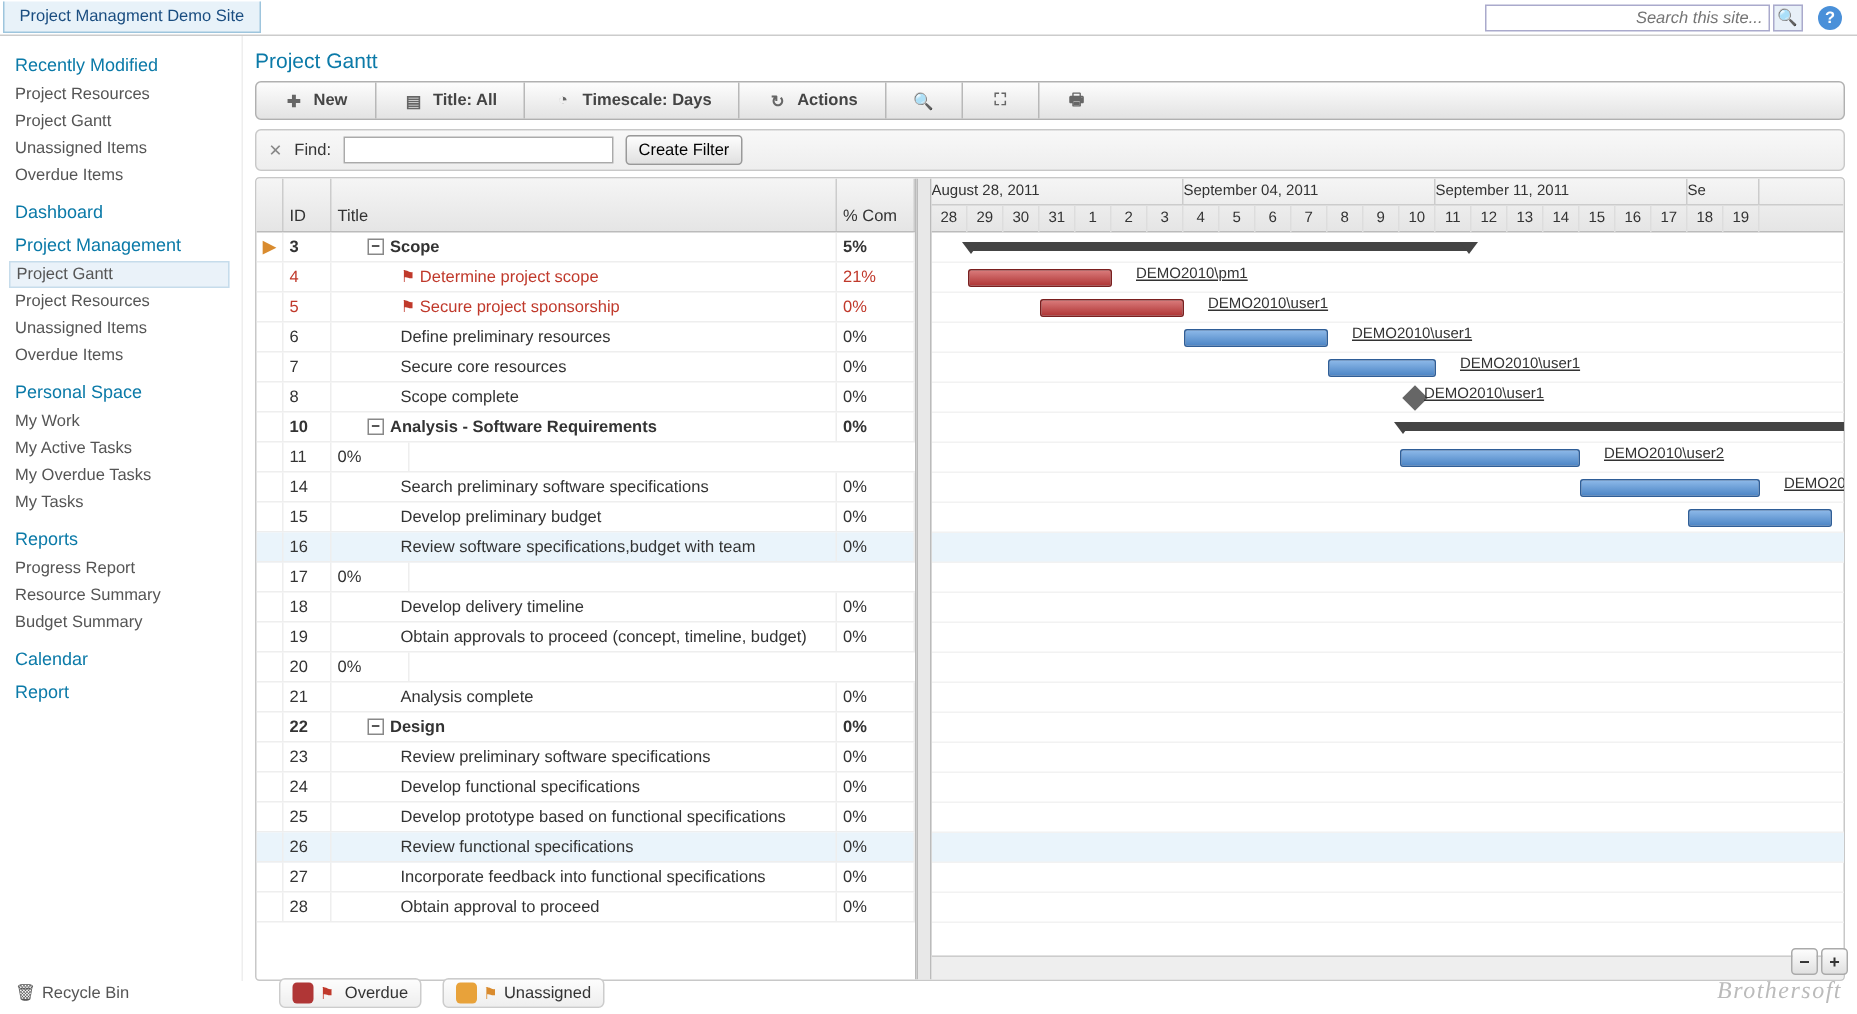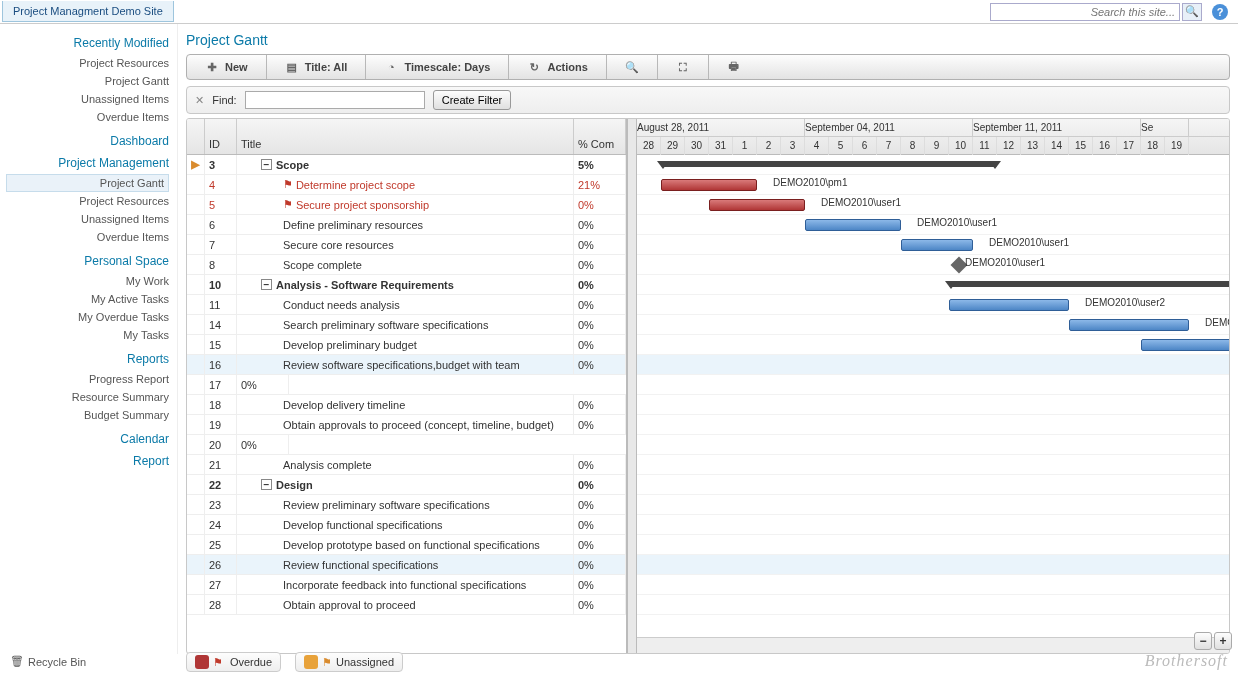--- a/index.html
+++ b/index.html
@@ -4,21 +4,21 @@
 <style>
 * { box-sizing: border-box; margin: 0; padding: 0; }
 body { font-family: Verdana, Arial, sans-serif; font-size: 11px; color: #333; background: #fff; width: 1238px; height: 676px; overflow: hidden; position: relative; }
 .topbar { display: flex; align-items: center; height: 24px; border-bottom: 1px solid #ccc; }
 .site-tab { background: #e8f2f9; border: 1px solid #9ec5dd; border-top: none; padding: 4px 10px; color: #1a4d80; font-size: 11px; margin-left: 2px; }
 .topbar-spacer { flex: 1; }
 .search-box { width: 190px; height: 18px; border: 1px solid #aac; padding: 1px 4px; color: #888; font-style: italic; font-size: 11px; text-align: right; }
 .search-btn { width: 20px; height: 18px; background: #e8f0f8; border: 1px solid #aac; margin-left: 2px; display: flex; align-items: center; justify-content: center; color: #369; }
 .help-icon { width: 16px; height: 16px; border-radius: 50%; background: #4a90d9; color: #fff; display: flex; align-items: center; justify-content: center; margin: 0 10px; font-weight: bold; font-size: 11px; }
 .layout { display: flex; height: 630px; }
-.sidebar { width: 178px; padding: 8px 8px 0 10px; border-right: 1px solid #eee; text-align: right; }
+.sidebar { width: 162px; padding: 8px 8px 0 10px; border-right: 1px solid #eee; }
 .sb-head { color: #0b7aa8; font-size: 12px; margin: 8px 0 4px 0; }
 .sb-head:first-child { margin-top: 4px; }
 .sb-item { color: #555; font-size: 11px; padding: 3px 0; cursor: pointer; }
 .sb-item.active { background: #eaf2f9; border: 1px solid #c6dceb; padding: 2px 4px; margin-left: -4px; }
 .recycle { position: absolute; bottom: 8px; left: 10px; color: #555; font-size: 11px; display: flex; align-items: center; gap: 4px; }
 .main { flex: 1; padding: 8px 8px 0 8px; display: flex; flex-direction: column; }
 .page-title { color: #0b7aa8; font-size: 14px; margin-bottom: 6px; }
 .toolbar { display: flex; height: 26px; border: 1px solid #b0b0b0; border-radius: 4px; background: linear-gradient(#fdfdfd,#e3e3e3); margin-bottom: 6px; }
 .tbtn { flex: 0 0 auto; display: flex; align-items: center; justify-content: center; gap: 6px; padding: 0 18px; border-right: 1px solid #b8b8b8; color: #444; font-weight: bold; font-size: 11px; cursor: pointer; }
 .tbtn:last-child { border-right: none; }
@@ -60,21 +60,21 @@
 .grow { height: 20px; position: relative; border-bottom: 1px solid #f2f2f2; }
 .grow.hl { background: #eaf4fb; }
 .bar { position: absolute; top: 4px; height: 12px; border-radius: 2px; }
 .bar.task { background: linear-gradient(#8cb8e8,#4d86c6); border: 1px solid #2f5e97; }
 .bar.red { background: linear-gradient(#d97a7a,#b03636); border: 1px solid #7a1f1f; }
 .bar.summary { background: #444; height: 6px; top: 6px; }
 .bar.summary::before, .bar.summary::after { content: ""; position: absolute; top: 0; width: 0; height: 0; border-left: 6px solid transparent; border-right: 6px solid transparent; border-top: 8px solid #444; }
 .bar.summary::before { left: -4px; }
 .bar.summary::after { right: -4px; }
 .diamond { position: absolute; top: 4px; width: 12px; height: 12px; background: #666; transform: rotate(45deg); }
-.assn { position: absolute; top: 2px; font-size: 10px; color: #333; white-space: nowrap; }
+.assn { position: absolute; top: 2px; font-size: 10px; color: #333; white-space: nowrap; text-decoration: underline; }
 .hscroll { height: 16px; background: #eee; border-top: 1px solid #ccc; }
 .legend { position: absolute; bottom: 4px; left: 186px; display: flex; gap: 14px; align-items: center; }
 .lg { display: flex; align-items: center; gap: 4px; padding: 2px 8px; border: 1px solid #ccc; border-radius: 4px; background: linear-gradient(#fdfdfd,#eee); }
 .lg-swatch { width: 14px; height: 14px; border-radius: 3px; }
 .lg-swatch.ov { background: #b03636; }
 .lg-swatch.un { background: #e8a23a; }
 .watermark { position: absolute; right: 10px; bottom: 6px; font-size: 16px; color: #bbb; font-style: italic; font-family: Georgia, serif; letter-spacing: 1px; }
 .zoom { position: absolute; right: 6px; bottom: 26px; display: flex; gap: 2px; }
 .zbtn { width: 18px; height: 18px; border: 1px solid #aaa; background: linear-gradient(#fdfdfd,#e0e0e0); border-radius: 3px; display: flex; align-items: center; justify-content: center; font-size: 12px; font-weight: bold; cursor: pointer; }
 .arrow-mark { color: #d98b2e; }
@@ -225,23 +225,20 @@
               <div class="cell title" style="padding-left: 12px;">
                 <span class="indent1" style="padding-left:12px;display:inline"></span>
                 <span class="tree-toggle">−</span>
                 <span>Analysis - Software Requirements</span>
               </div>
               <div class="cell com">0%</div>
             </div>
             <div class="row">
               <div class="cell mark"></div>
               <div class="cell id">11</div>
-              <div class="cell title indent2">
-                <span>Conduct needs analysis</span>
-              </div>
               <div class="cell com">0%</div>
             </div>
             <div class="row">
               <div class="cell mark"></div>
               <div class="cell id">14</div>
               <div class="cell title indent2">
                 <span>Search preliminary software specifications</span>
               </div>
               <div class="cell com">0%</div>
             </div>

